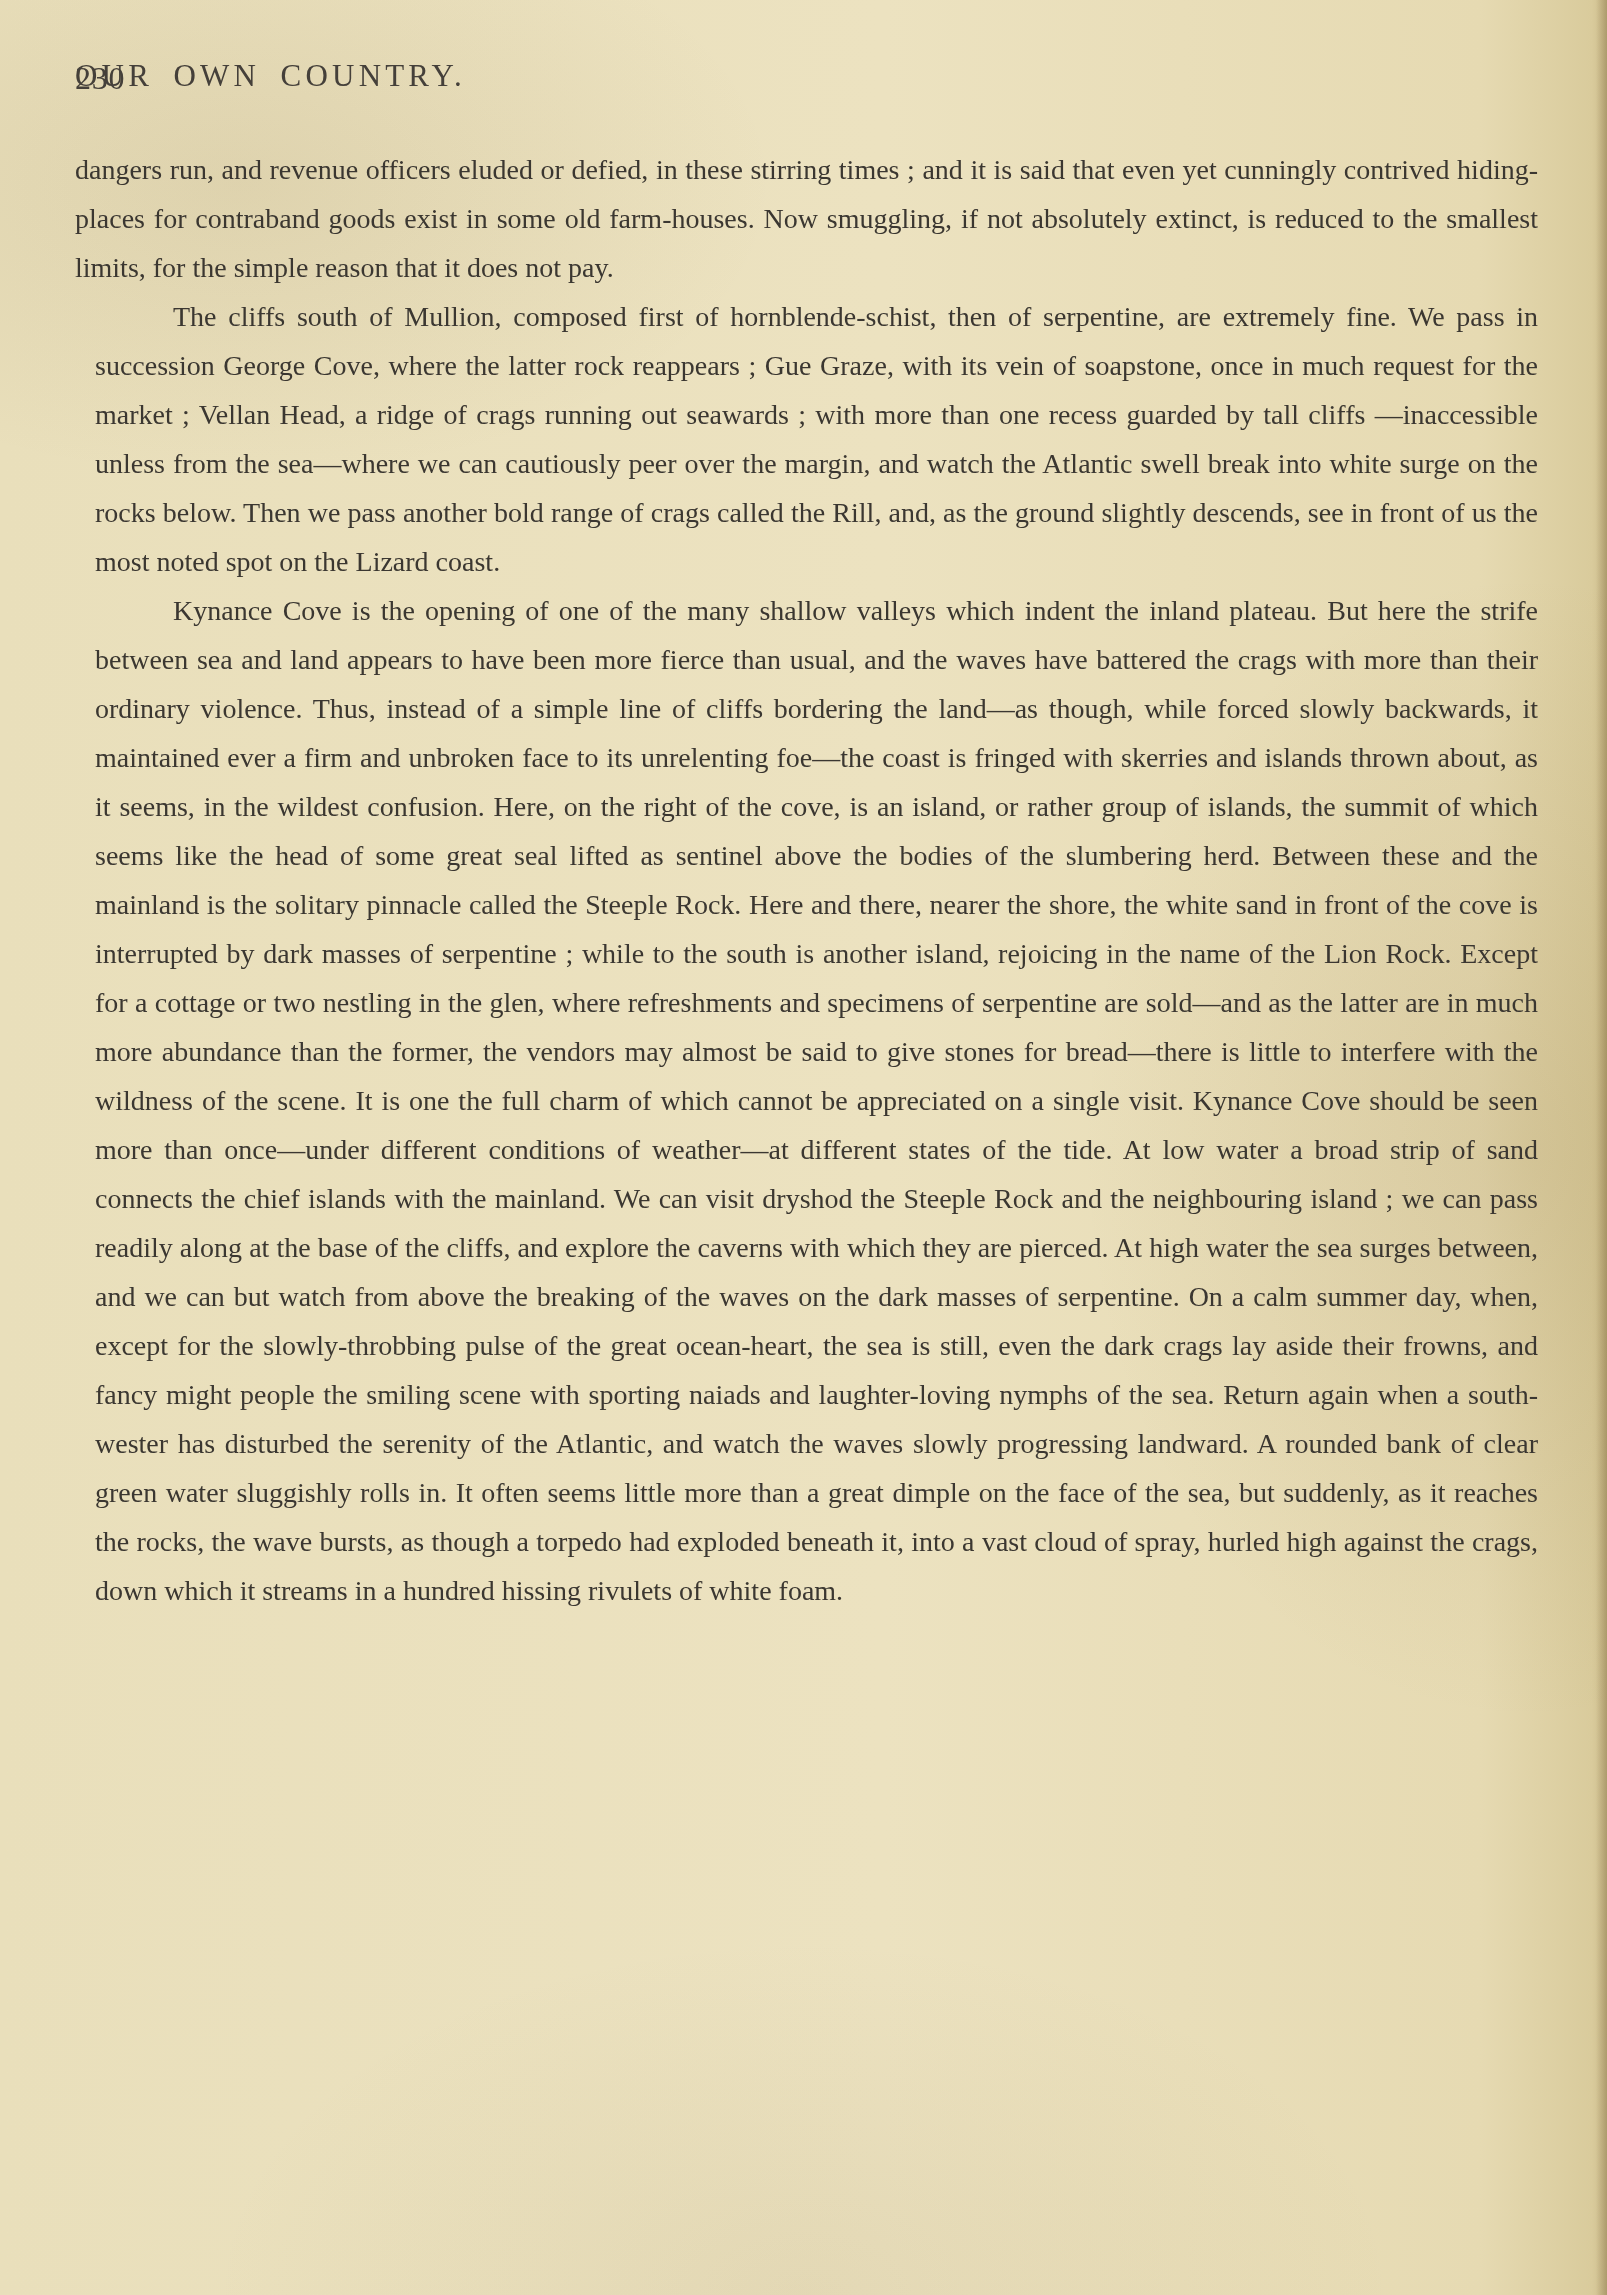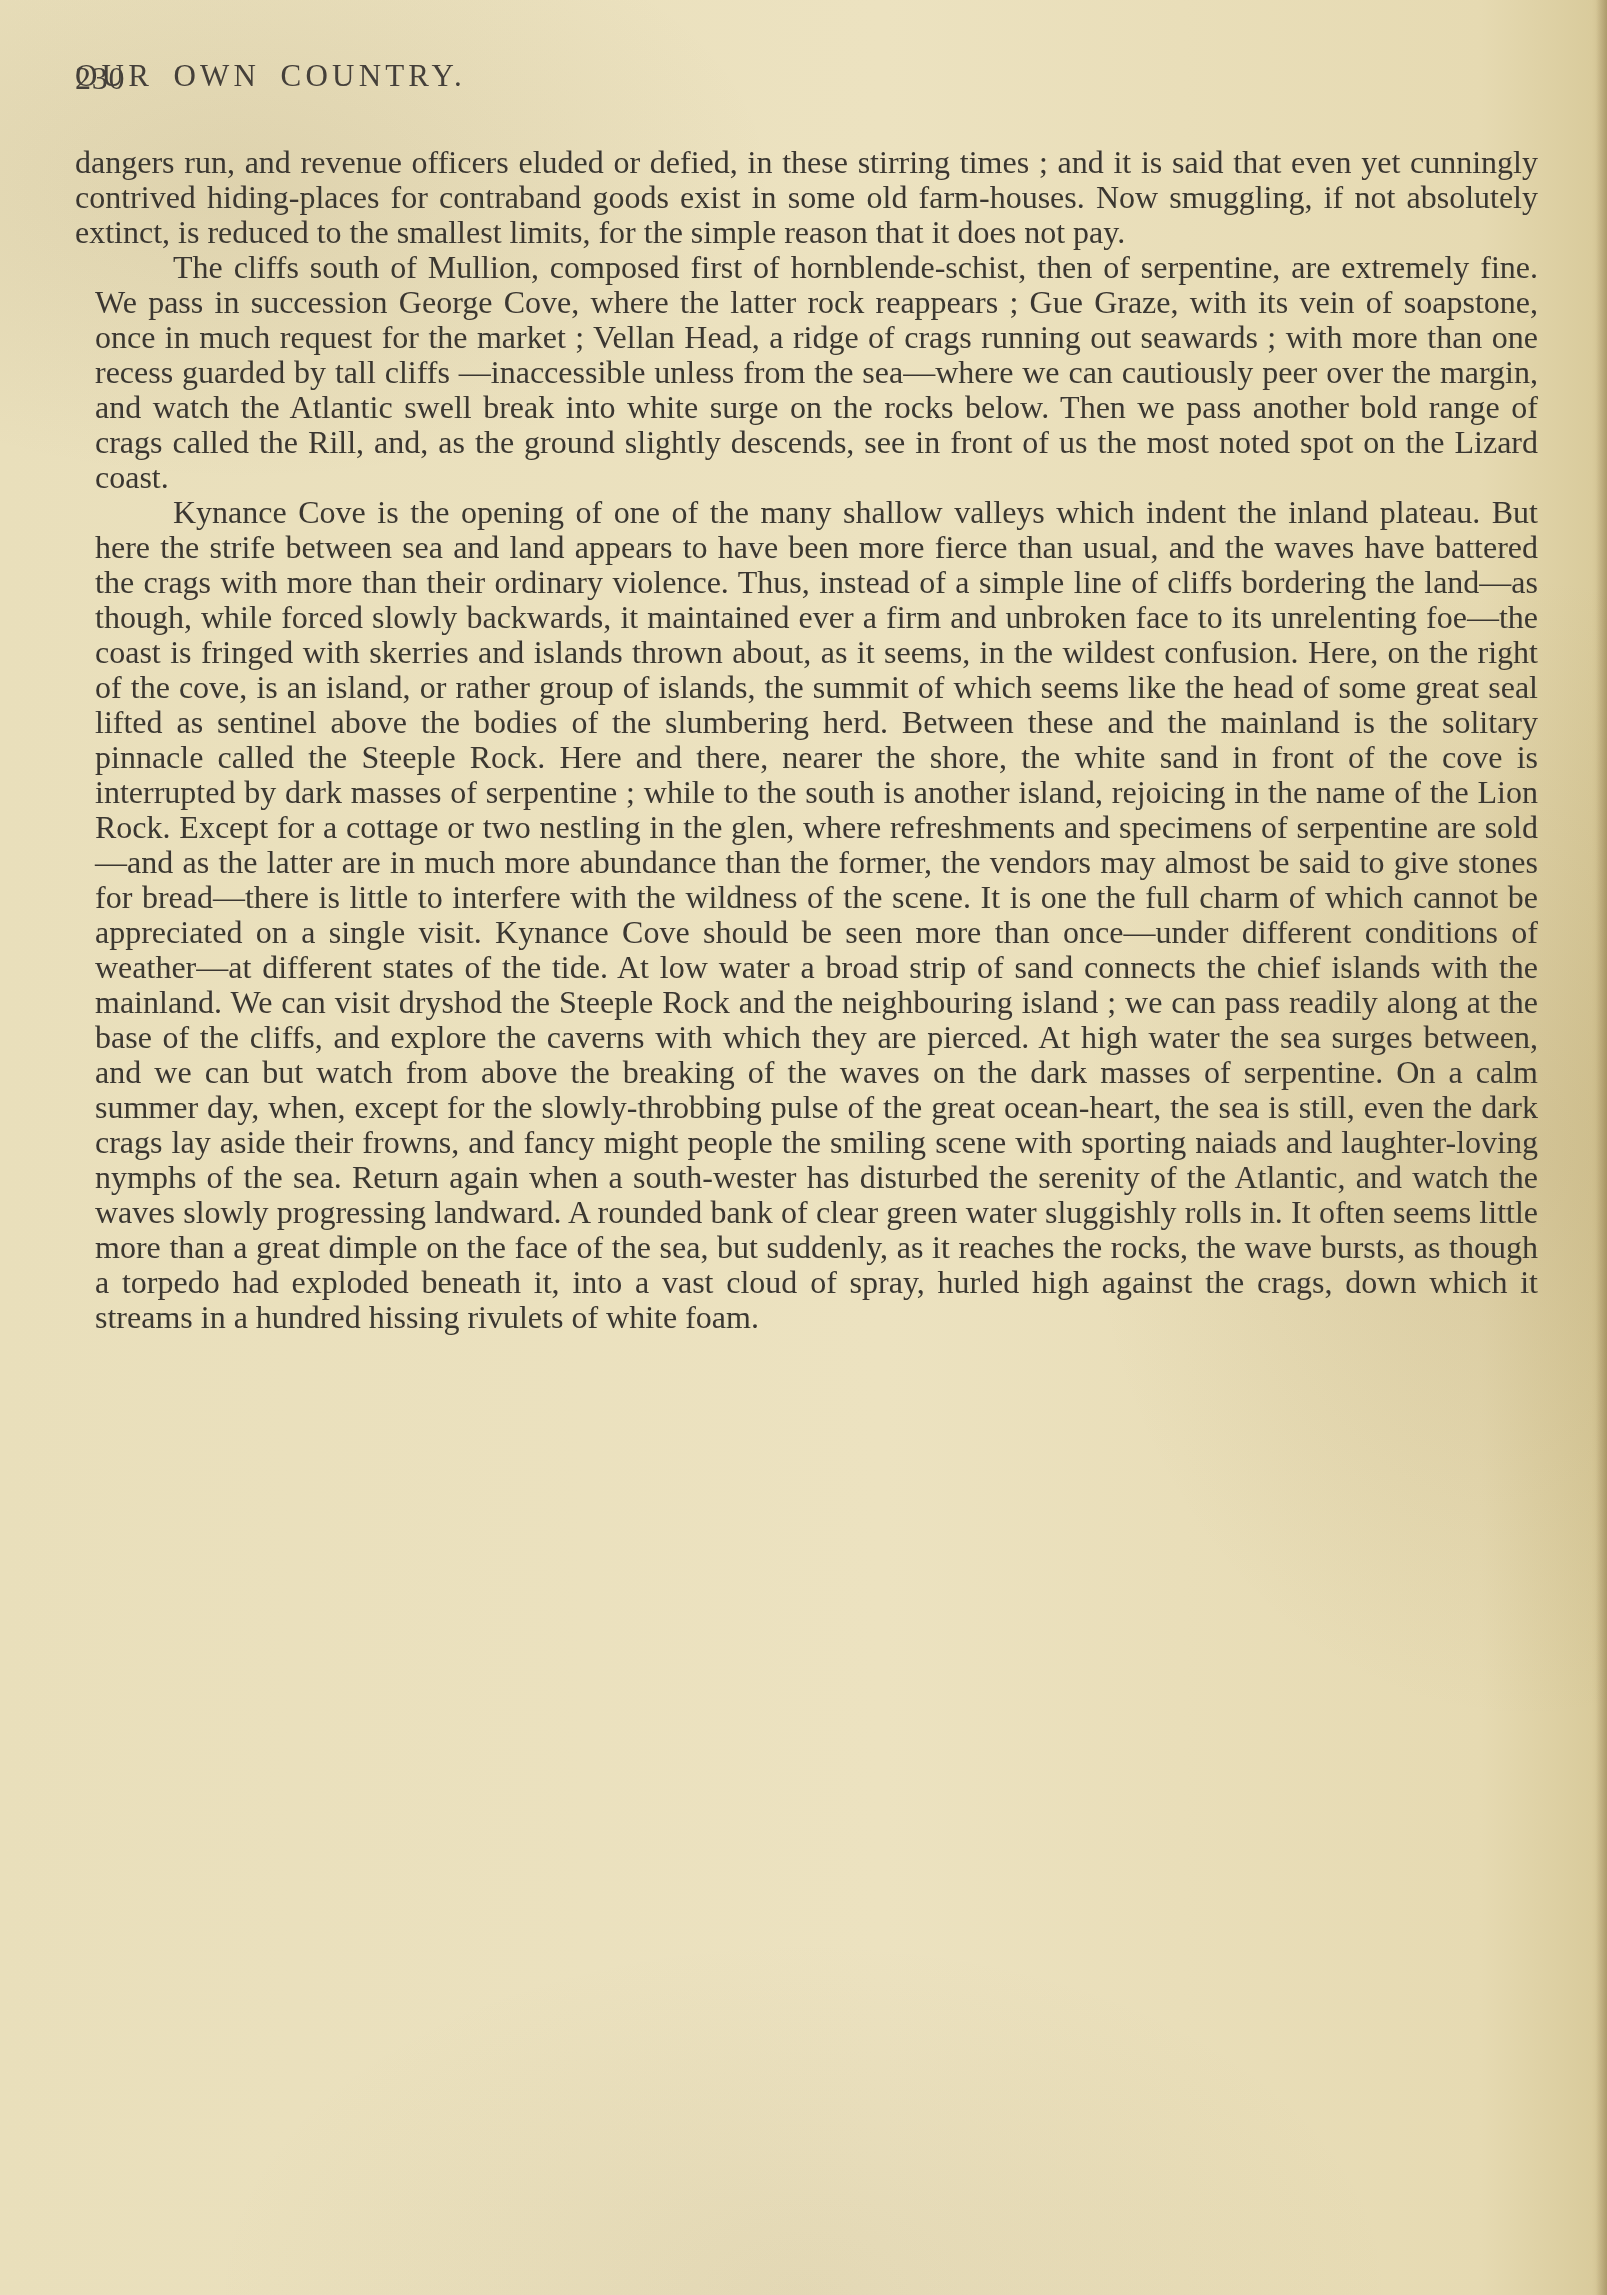--- a/index.html
+++ b/index.html
@@ -51,22 +51,22 @@
   .running-title {
     display: block;
     text-align: left;
     font-size: 31px;
     letter-spacing: 4.2px;
     word-spacing: 8.5px;
     color: #45403a;
     padding-top: 3.4px;
   }
   .page-body {
-    font-size: 32px;
-    line-height: 35px;
+    font-size: 28px;
+    line-height: 49px;
     text-align: justify;
     color: #3b3731;
   }
   .para {
     margin: 0;
   }
   .para.indent {
     text-indent: 78px;
     margin-left: 20px;
   }

